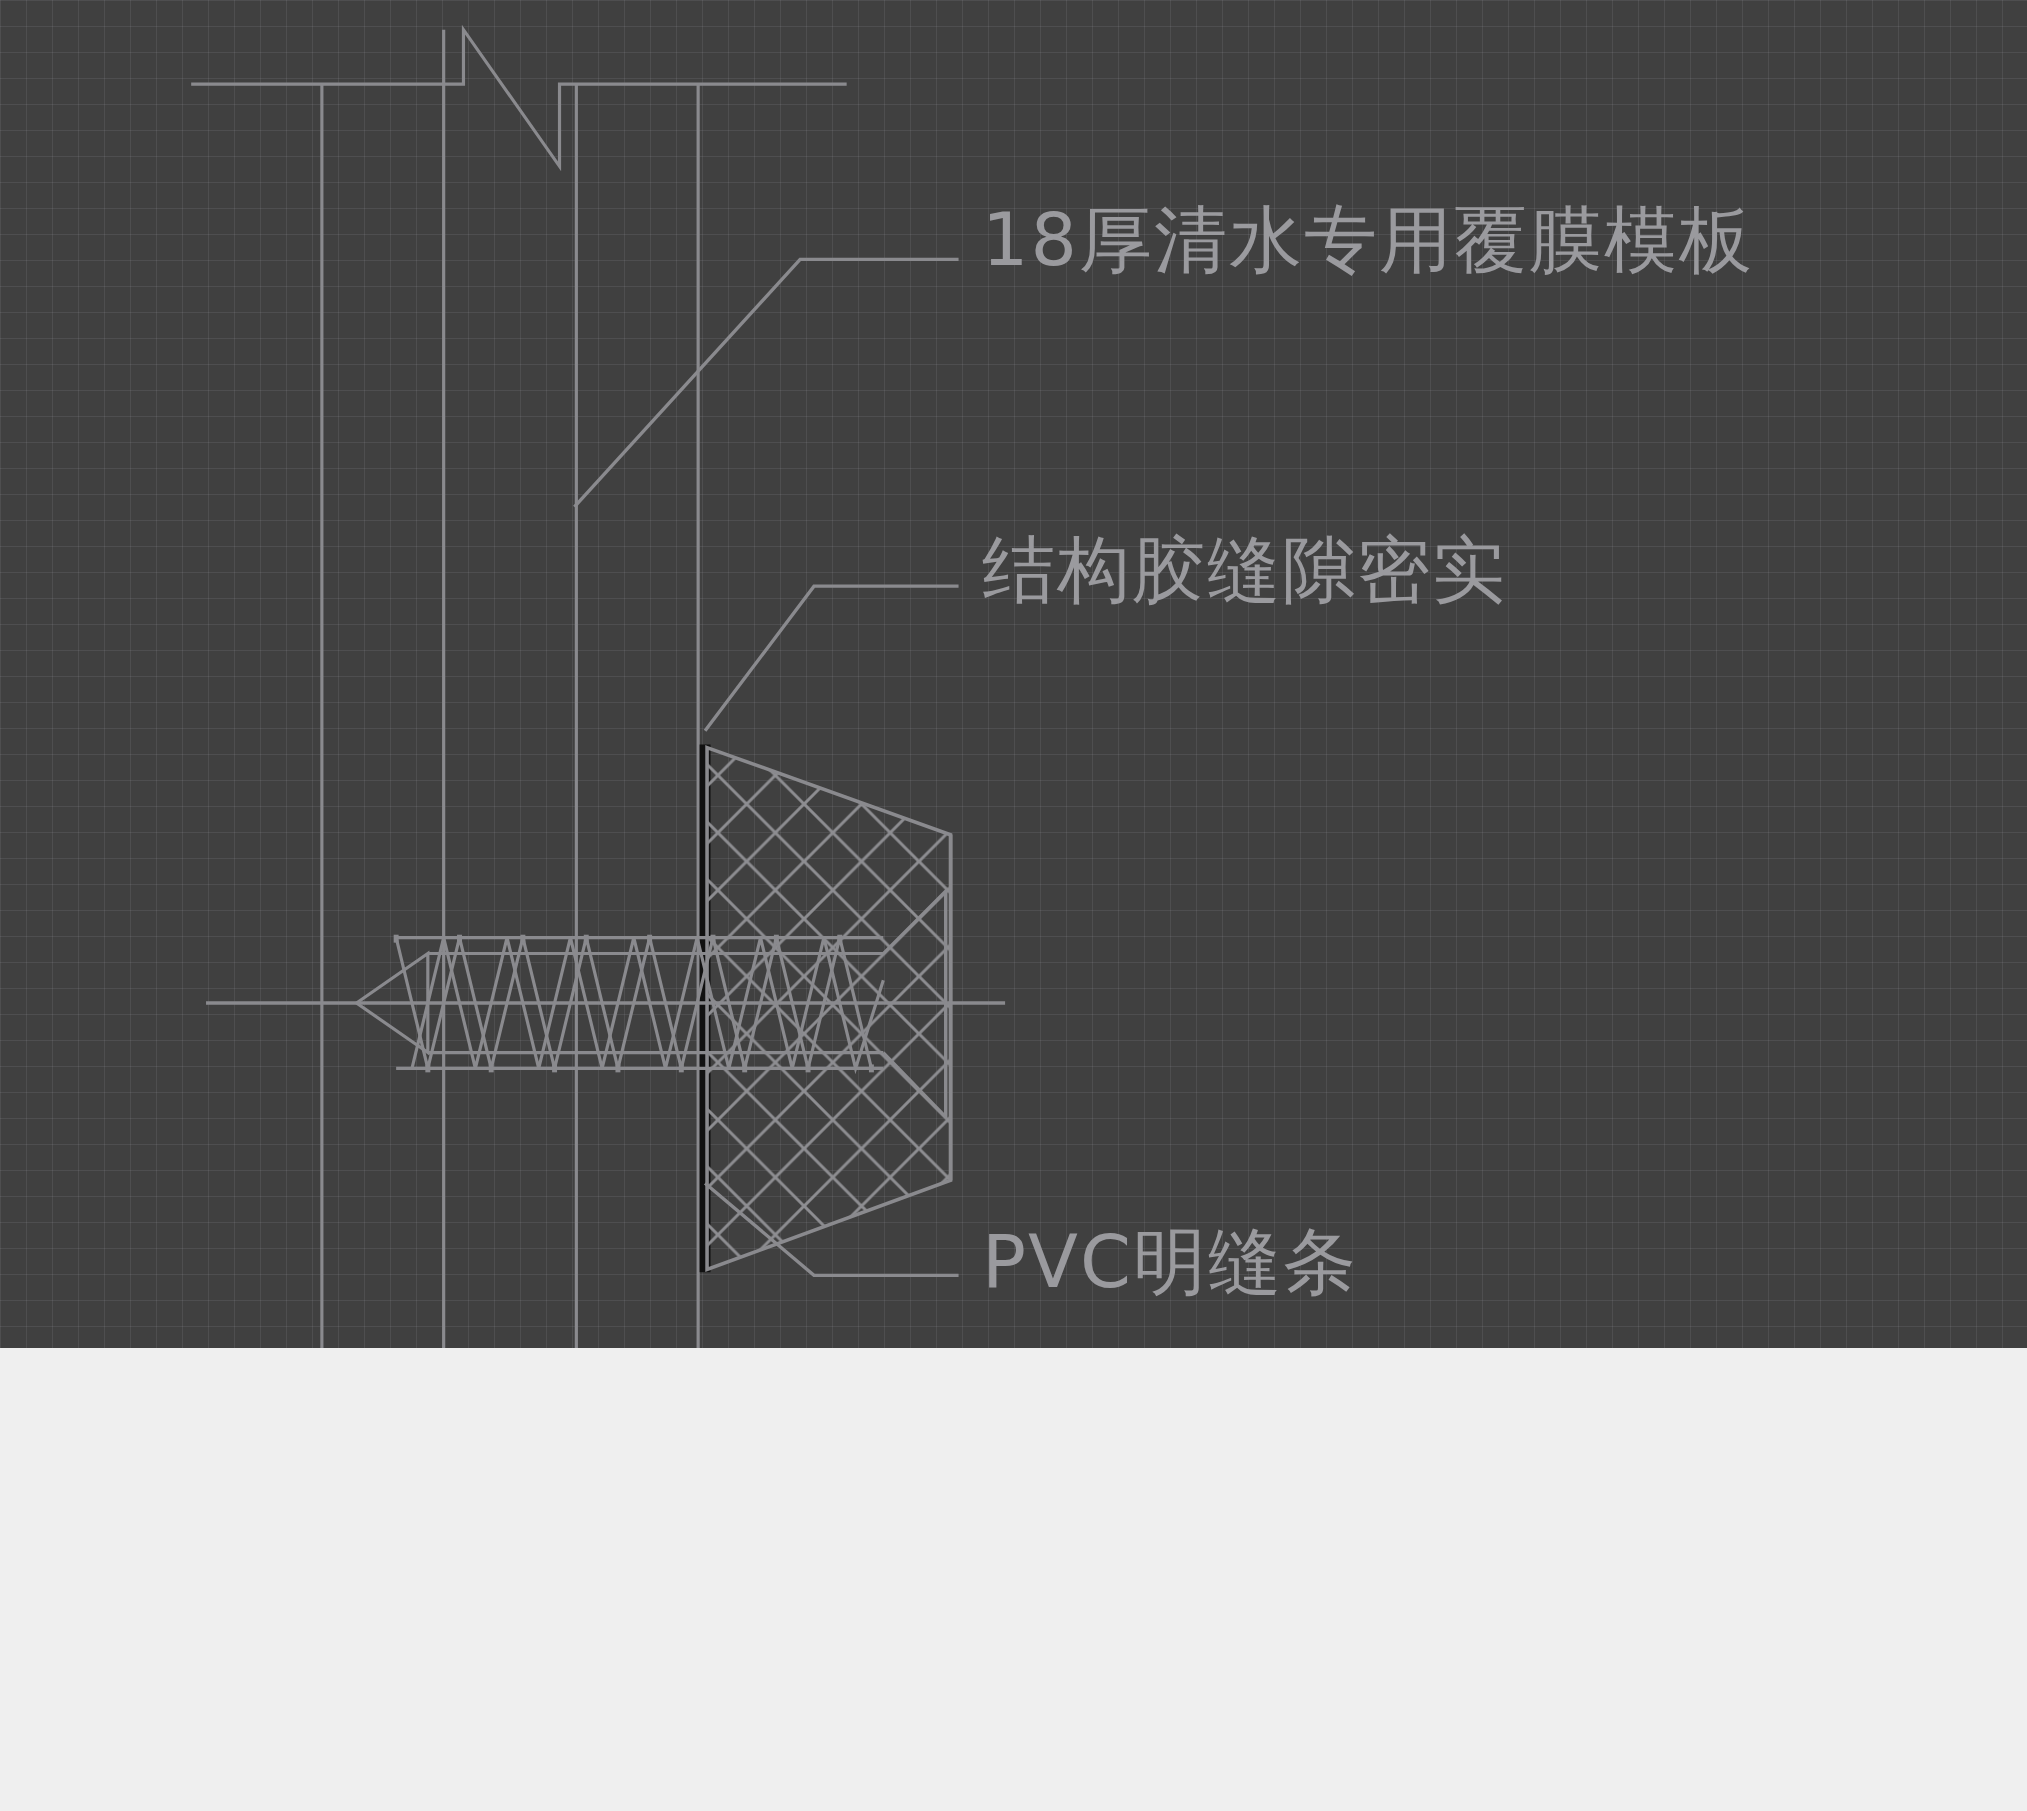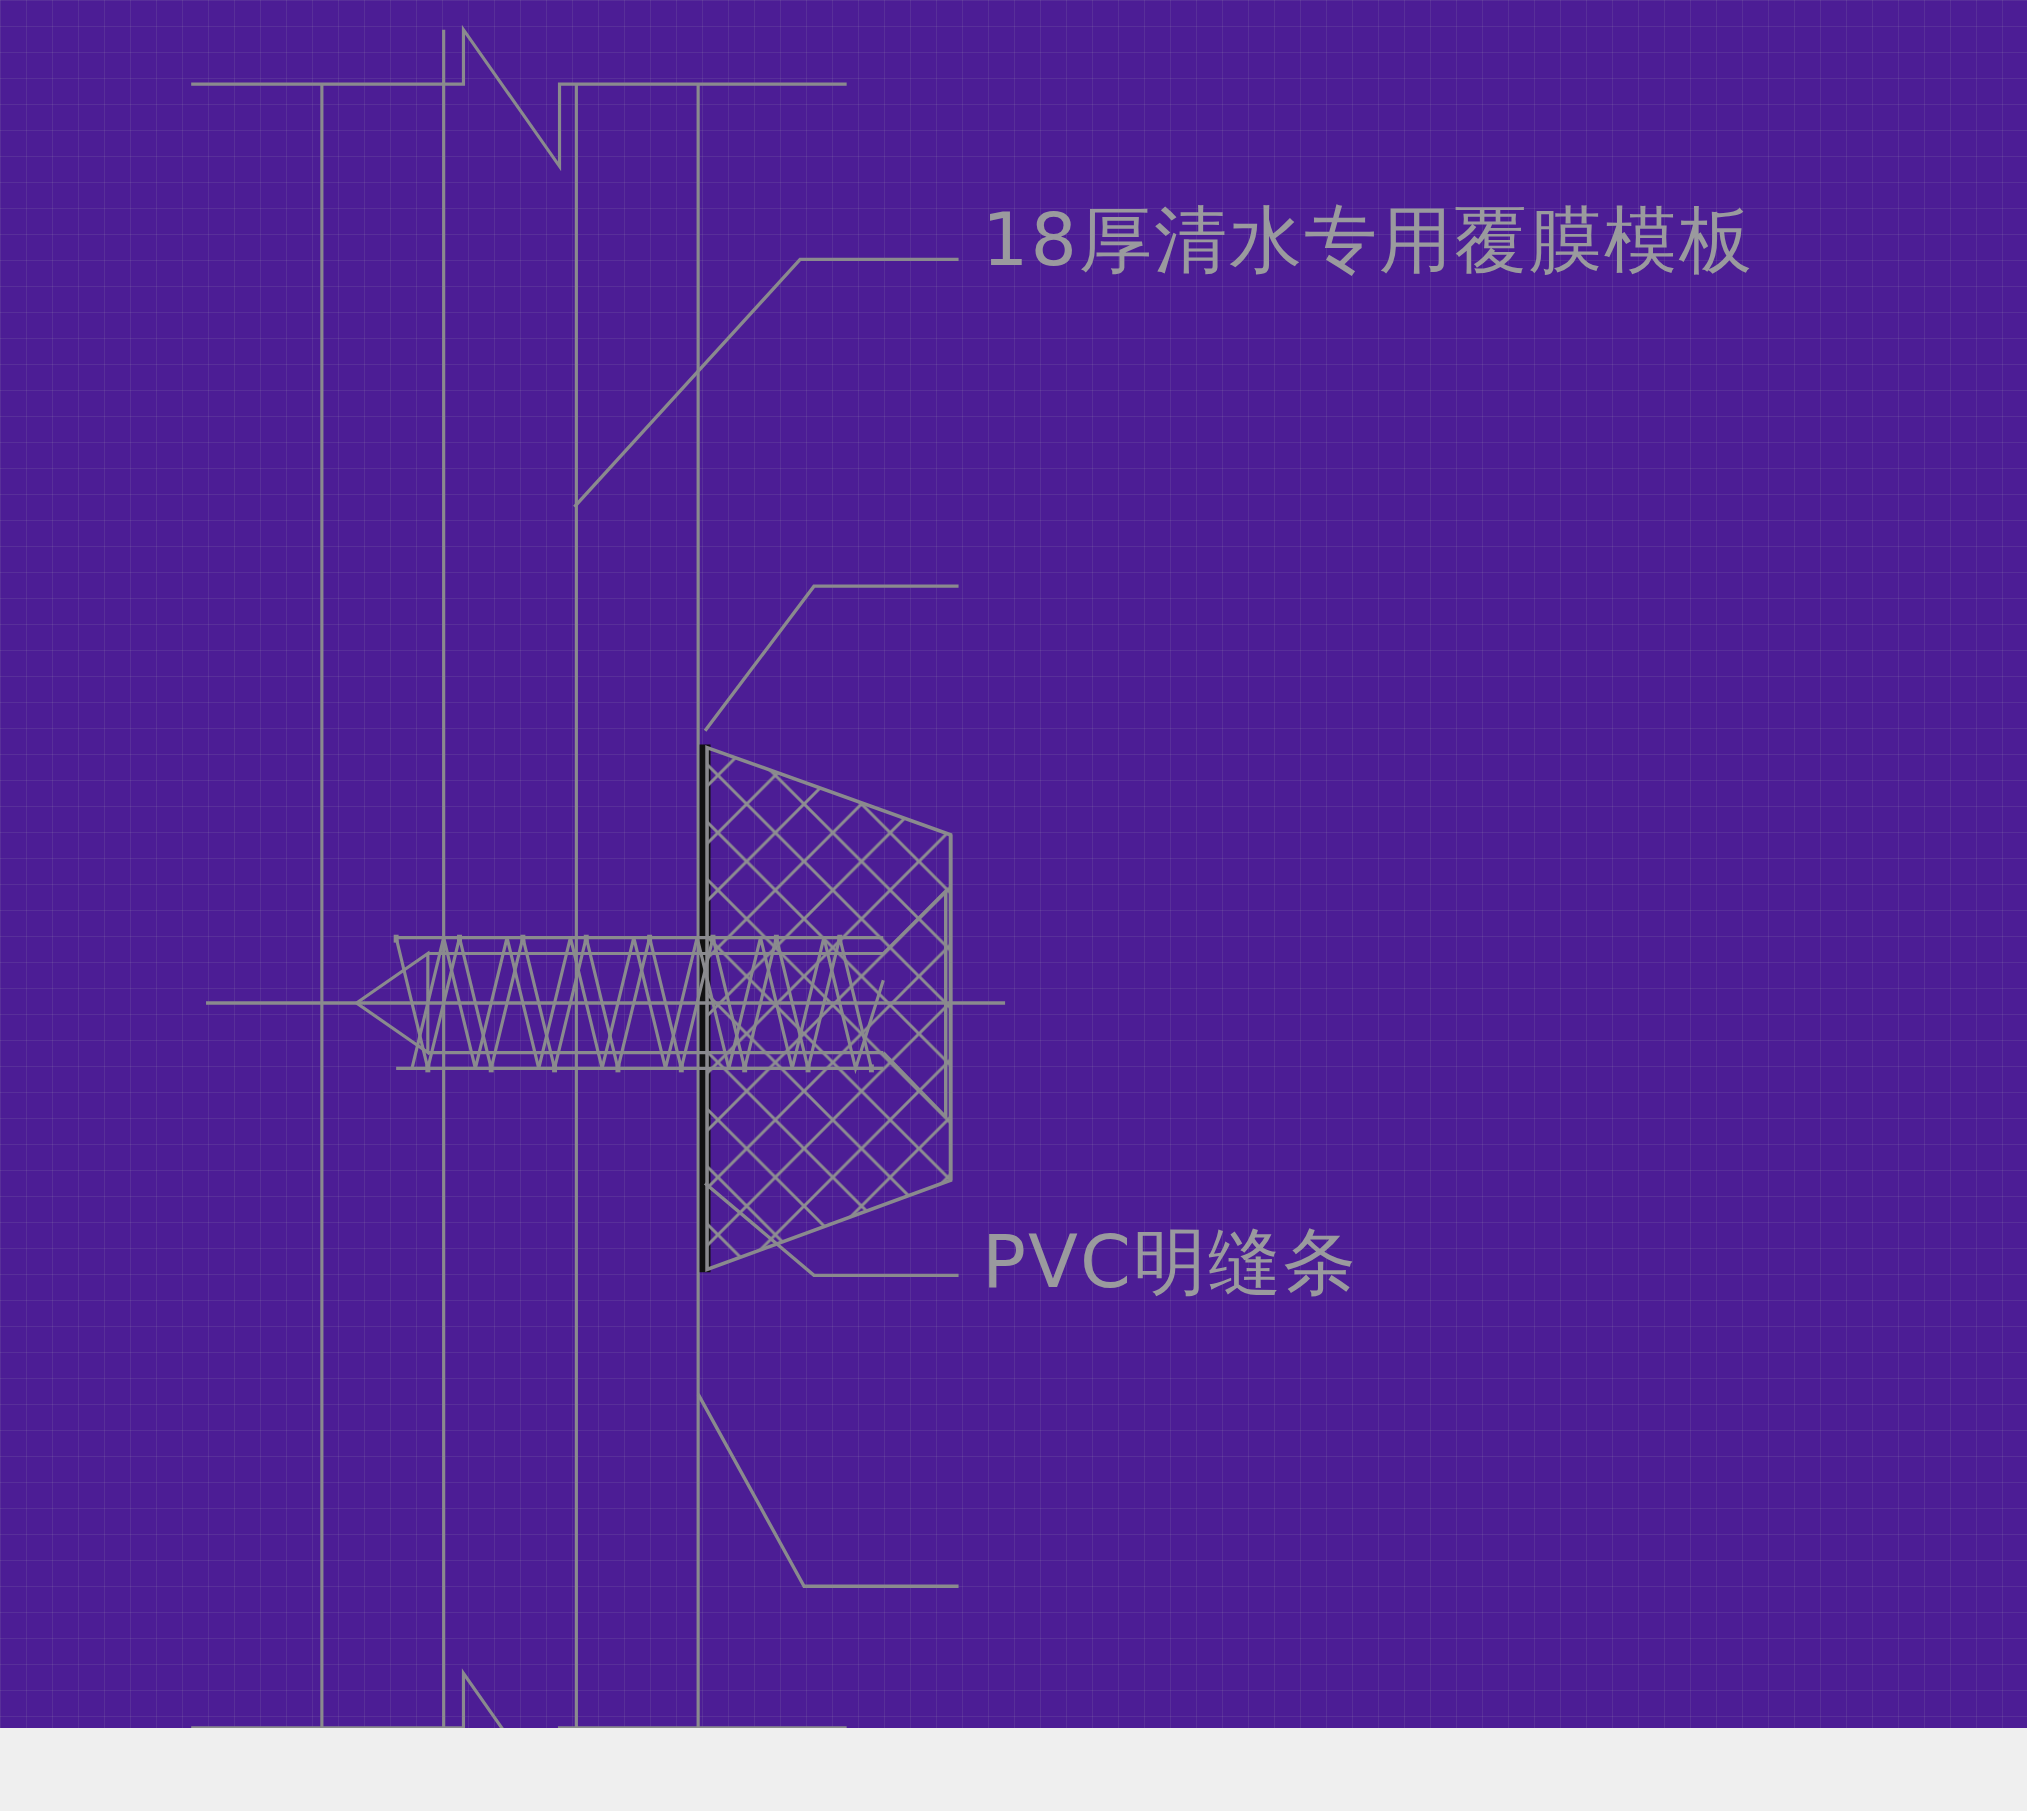--- a/index.html
+++ b/index.html
@@ -1,19 +1,19 @@
 <!DOCTYPE html>
 <html><head>
 <meta charset="utf-8">
 <style>
   html,body{margin:0;padding:0;background:#efefef;}
   #stage{
     position:relative;
-    width:2028px;height:1728px;
-    background:#4c1d95;
+    width:2028px;height:1348px;
+    background:#404040;
     overflow:hidden;
     font-family:"Liberation Sans", sans-serif;
   }
   
   #grid{
     position:absolute;inset:0;
     background-image:
       linear-gradient(to right, rgba(170,170,180,.13) 1px, transparent 1px),
       linear-gradient(to bottom, rgba(170,170,180,.13) 1px, transparent 1px);
     background-size:26px 26px;
@@ -119,17 +119,18 @@
     <g stroke="#8a8a8e" stroke-width="3.4" fill="none" stroke-linejoin="miter">
       <path d="M580,512  L808,262  L968,262"></path>
       <path d="M712,738  L822,592  L968,592"></path>
       <path d="M712,1195 L822,1288 L968,1288"></path>
       <path d="M705,1408 L812,1602 L968,1602"></path>
     </g>
   </svg>
 
   <div class="lbl" style="left:982px;top:203px;">18厚清水专用覆膜模板</div>
 
+  <div class="lbl" style="left:982px;top:533px;">结构胶缝隙密实</div>
 
   <div class="lbl" style="left:982px;top:1225px;text-align:right;">PVC明缝条</div>
 
 </div>
 
 
 </body></html>

